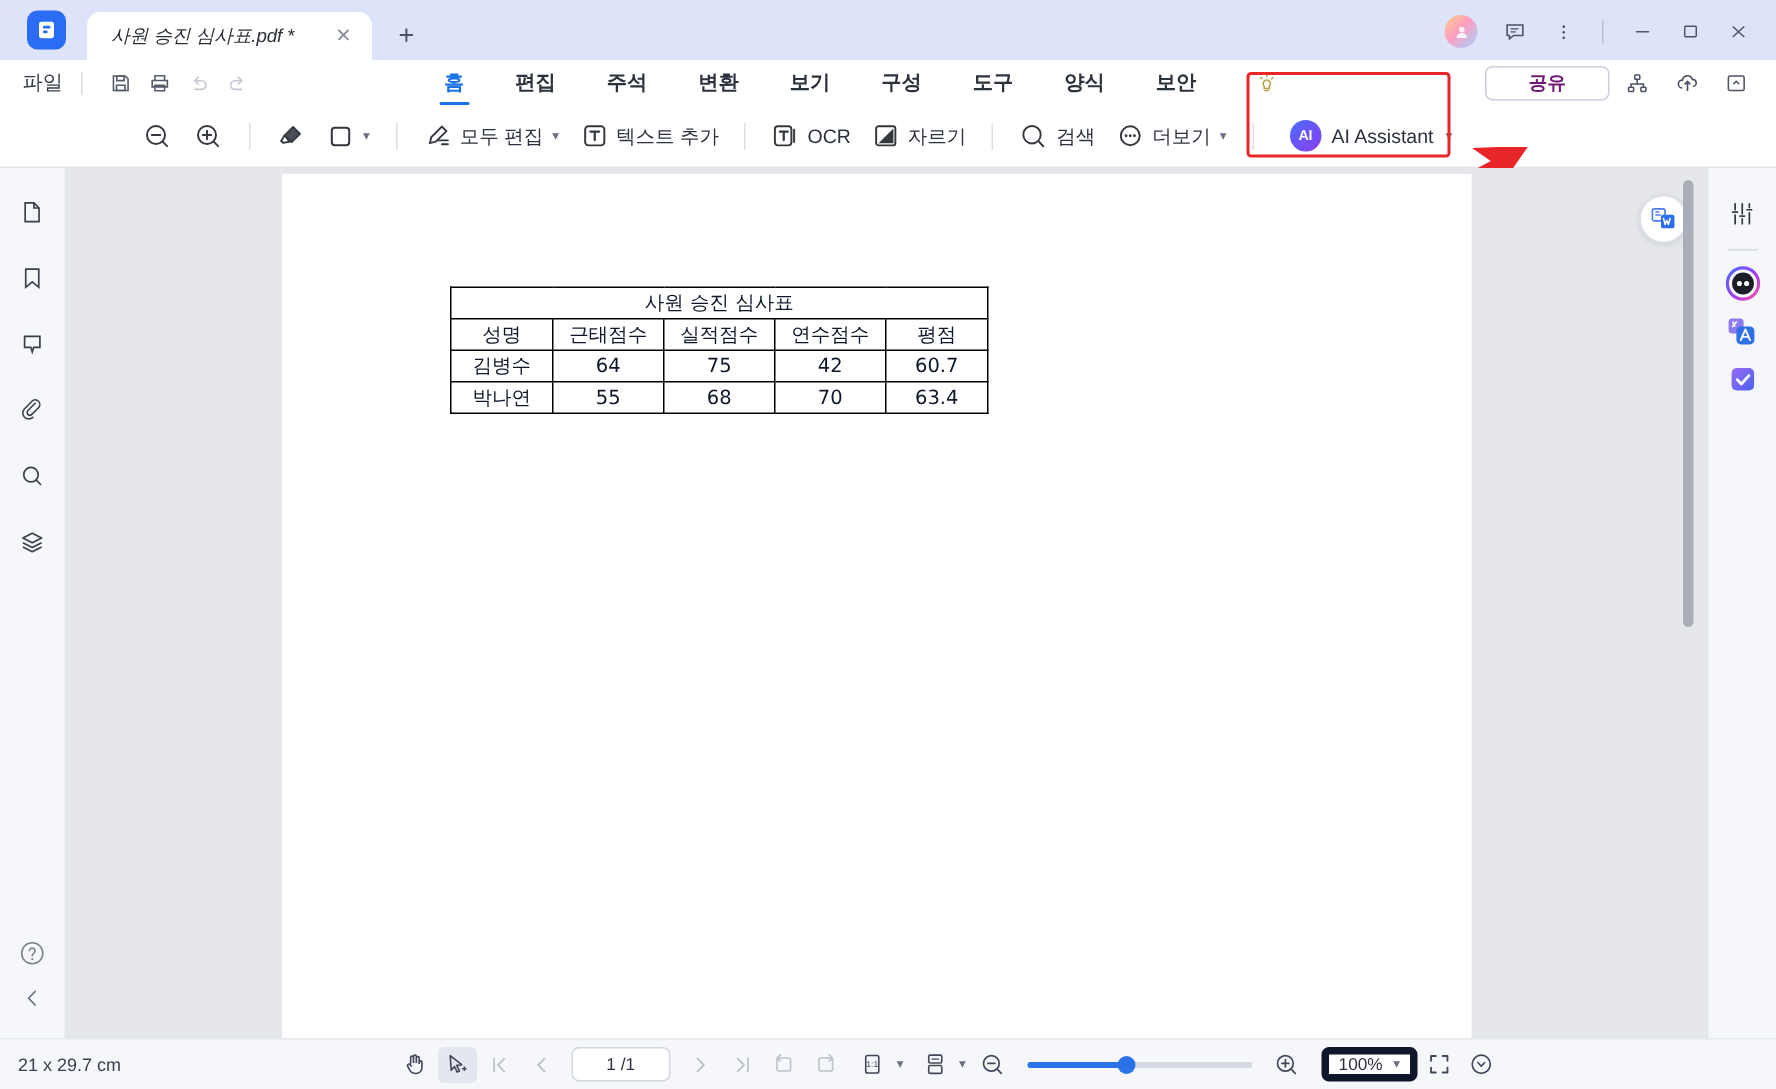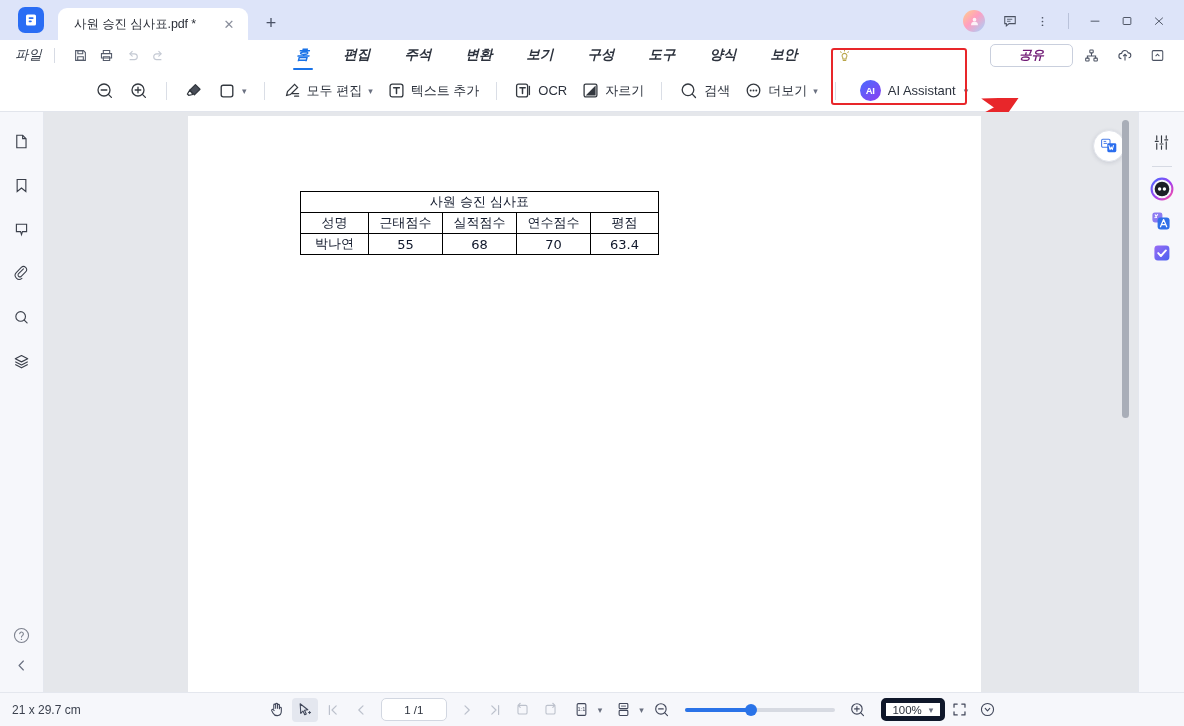--- a/index.html
+++ b/index.html
@@ -29,21 +29,21 @@
   .tab {
     height: 32px; min-width: 190px; background: #ffffff;
     border-radius: 9px 9px 0 0;
     margin-left: 14px;
     display: flex; align-items: center;
     padding: 0 10px 0 16px;
     position: relative;
   }
   .tab-title {
     font-size: 12.5px; color: #2b2f38; white-space: nowrap;
-    flex: 1; letter-spacing: -0.1px;
+    flex: 1; letter-spacing: -0.1px; font-style: italic;
   }
   .tab-close {
     width: 18px; height: 18px; color: #8a8f9c;
     display: flex; align-items: center; justify-content: center;
     font-size: 13px; margin-left: 14px; cursor: pointer;
   }
   .tab-new {
     width: 30px; height: 30px; margin: 0 0 2px 8px;
     display: flex; align-items: center; justify-content: center;
     color: #4a5266; font-size: 18px; font-weight: 300; cursor: pointer;
@@ -60,21 +60,21 @@
   }
   .tb-icon {
     width: 30px; height: 26px; display: flex; align-items: center;
     justify-content: center; color: #4b5262; cursor: pointer;
   }
   .tb-sep { width: 1px; height: 16px; background: #b9c2da; margin: 0 9px; }
 
   
   .menubar {
     position: absolute; left: 0; top: 40px; width: 1184px; height: 30px;
-    background: #ffffff; display: flex; align-items: center; font-style: italic;
+    background: #ffffff; display: flex; align-items: center;
   }
   .menu-file {
     font-size: 13.5px; color: #333a47; margin-left: 15px; cursor: pointer;
     font-weight: 400;
   }
   .mb-sep { width: 1px; height: 15px; background: #d7dbe4; margin: 0 12px; }
   .mb-icon {
     width: 26px; height: 24px; display: flex; align-items: center;
     justify-content: center; color: #555c6b; cursor: pointer;
   }
@@ -537,20 +537,27 @@
           <td colspan="5">사원 승진 심사표</td>
         </tr>
         <tr class="hdr">
           <td class="c0">성명</td>
           <td class="c1">근태점수</td>
           <td class="c2">실적점수</td>
           <td class="c3">연수점수</td>
           <td class="c4">평점</td>
         </tr>
         <tr>
+          <td>김병수</td>
+          <td>64</td>
+          <td>75</td>
+          <td>42</td>
+          <td>60.7</td>
+        </tr>
+        <tr>
           <td>박나연</td>
           <td>55</td>
           <td>68</td>
           <td>70</td>
           <td>63.4</td>
         </tr>
       </tbody>
         </table>
     </div>
 

